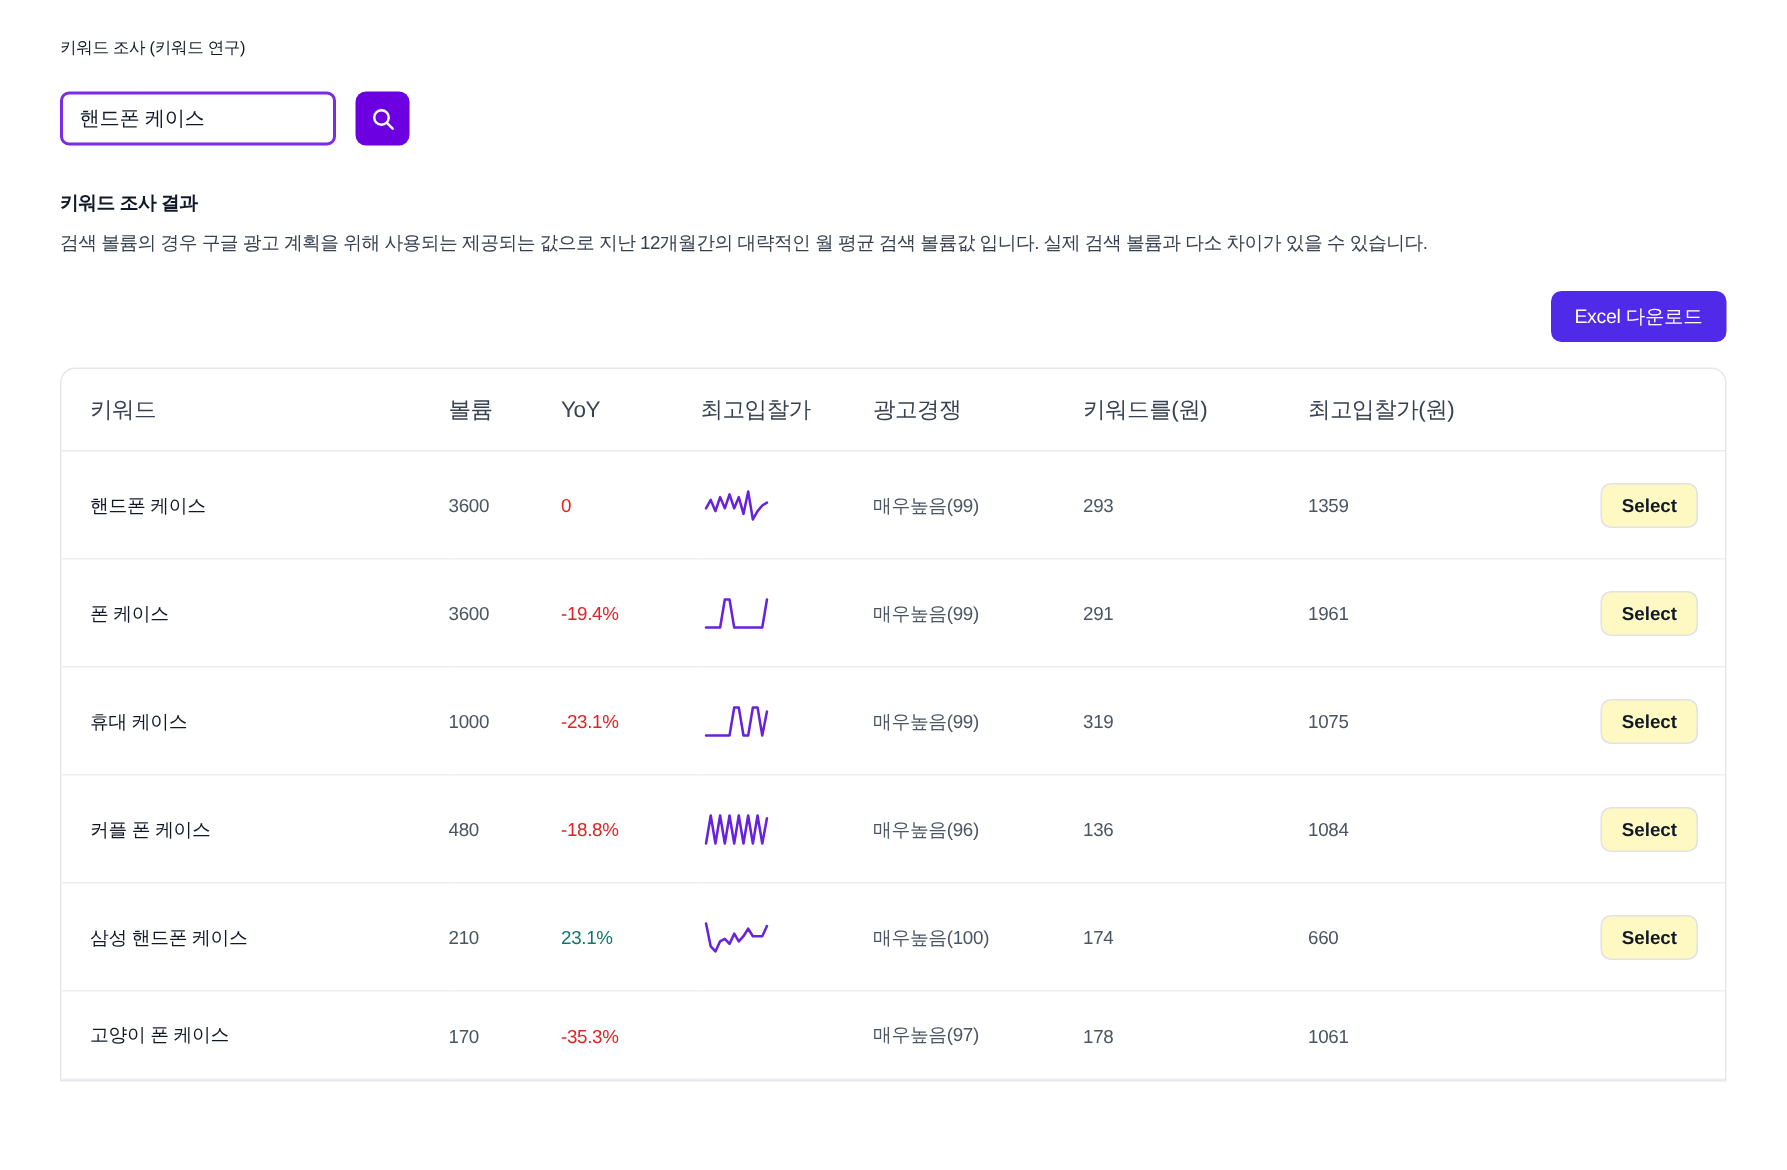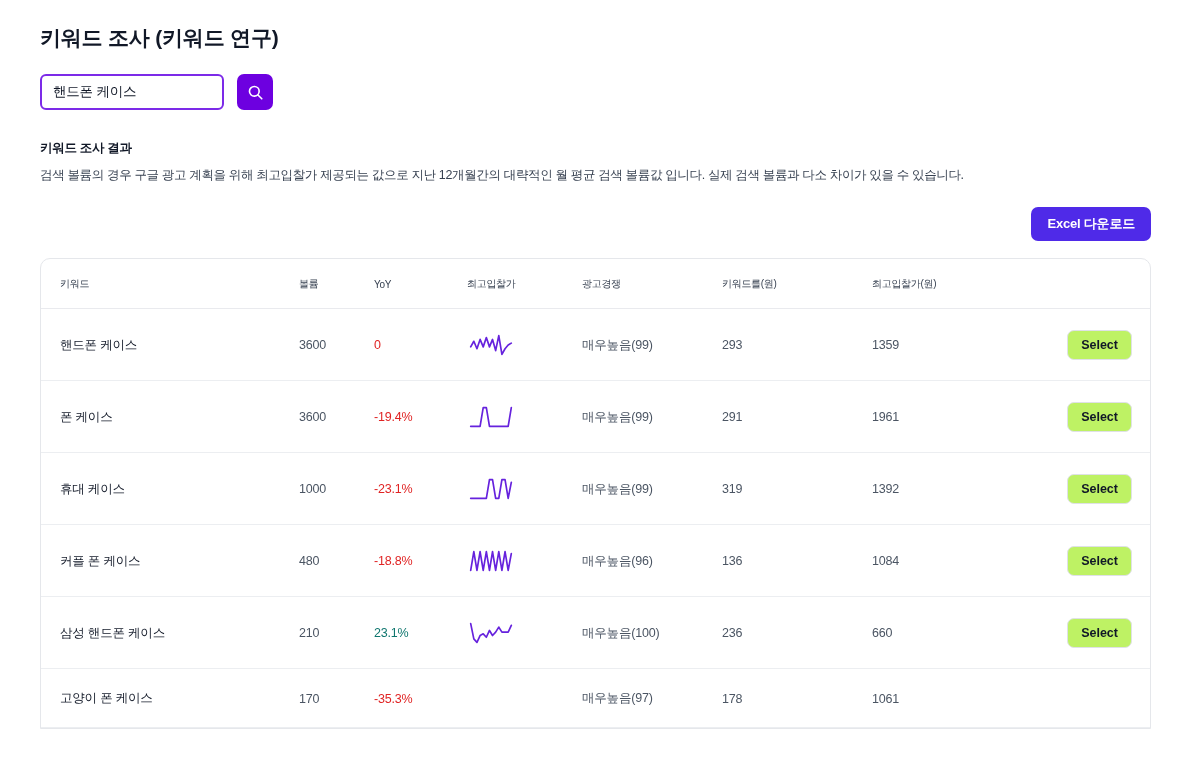--- a/index.html
+++ b/index.html
@@ -8,21 +8,21 @@
     width: 1191px; height: 780px;
     background: #ffffff;
     font-family: "Liberation Sans", "DejaVu Sans", sans-serif;
     color: #111827;
     overflow: hidden;
   }
   .page { position: relative; width: 1191px; height: 780px; padding: 0 40px; }
 
   
   .title {
-    font-size: 21px; font-weight: bold; color: #111827;
+    font-size: 11px; font-weight: normal; color: #111827;
     padding-top: 24px; letter-spacing: -0.2px;
   }
   .subtitle {
     font-size: 13px; color: #4b5563; margin-top: 13px; letter-spacing: -0.2px;
   }
 
   
   .search-row { display: flex; align-items: center; gap: 13px; margin-top: 22px; }
   .search-field {
     width: 184px; height: 36px;
@@ -44,50 +44,50 @@
   .search-btn svg { display: block; }
 
   
   .result-title { font-size: 12.5px; font-weight: bold; color: #111827; margin-top: 30px; letter-spacing: -0.3px;}
   .result-desc  { font-size: 12.5px; color: #374151; margin-top: 10px; letter-spacing: -0.35px; }
 
   
   .excel-row { display: flex; justify-content: flex-end; margin-top: 23px; }
   .excel-btn {
     background: #4f2ae8; color: #ffffff; border: none; border-radius: 7px;
-    font-family: inherit; font-size: 13px; font-weight: bold;
+    font-family: inherit; font-size: 13px; font-weight: normal;
     padding: 0 16px; height: 34px; cursor: pointer; letter-spacing: -0.2px;
   }
 
   
   .card {
     margin-top: 17px;
     border: 1px solid #e5e7eb; border-top-left-radius: 10px; border-top-right-radius: 10px;
     background: #fff; overflow: hidden;
   }
   table { width: 100%; border-collapse: collapse; table-layout: fixed; }
   thead th {
-    text-align: left; font-size: 10px; font-weight: normal; color: #374151;
+    text-align: left; font-size: 15px; font-weight: normal; color: #374151;
     padding: 18px 0 17px 0; border-bottom: 1px solid #e9eaee;
     letter-spacing: -0.3px;
   }
   thead th:first-child, tbody td:first-child { padding-left: 19px; }
   tbody td {
     font-size: 12.5px; color: #4b5563; padding: 21px 0 20px 0;
     border-bottom: 1px solid #eceef1; letter-spacing: -0.2px;
   }
   tbody tr:last-child td { border-bottom: 1px solid #eceef1; }
   td.kw { color: #111827; }
   td.yoy { font-weight: normal; }
   .pos { color: #0f766e; }
   .neg { color: #e02424; }
   .act { text-align: right; padding-right: 18px !important; }
 
   .select-btn {
-    background: #bef264; border: 1px solid #dfe1e6; border-radius: 7px;
+    background: #fef9c3; border: 1px solid #dfe1e6; border-radius: 7px;
     font-family: inherit; font-size: 12.5px; font-weight: bold; color: #111827;
     padding: 0 13px; height: 30px; cursor: pointer;
   }
   .spark { display: block; }
 
   
   col.c-kw   { width: 258px; }
   col.c-vol  { width: 75px;  }
   col.c-yoy  { width: 93px;  }
   col.c-trd  { width: 115px; }
@@ -111,21 +111,21 @@
       <span>
         <svg width="17" height="17" viewBox="0 0 20 20" fill="none">
           <circle cx="8.6" cy="8.6" r="5.7" stroke="#ffffff" stroke-width="1.9"></circle>
           <line x1="12.9" y1="12.9" x2="17.4" y2="17.4" stroke="#ffffff" stroke-width="1.9" stroke-linecap="round"></line>
         </svg>
       </span>
     </button>
   </div>
 
   <div class="result-title">키워드 조사 결과</div>
-  <div class="result-desc">검색 볼륨의 경우 구글 광고 계획을 위해 최고입찰가 제공되는 값으로 지난 12개월간의 대략적인 월 평균 검색 볼륨값 입니다. 실제 검색 볼륨과 다소 차이가 있을 수 있습니다.</div>
+  <div class="result-desc">검색 볼륨의 경우 구글 광고 계획을 위해 사용되는 제공되는 값으로 지난 12개월간의 대략적인 월 평균 검색 볼륨값 입니다. 실제 검색 볼륨과 다소 차이가 있을 수 있습니다.</div>
 
   <div class="excel-row">
     <button class="excel-btn">Excel 다운로드</button>
   </div>
 
   <div class="card">
     <table>
       <colgroup>
         <col class="c-kw">
           <col class="c-vol">
@@ -175,21 +175,21 @@
           </tr>
           <tr>
             <td class="kw">휴대 케이스</td>
             <td>1000</td>
             <td class="yoy neg">-23.1%</td>
             <td><span><svg class="spark" width="48" height="22" viewBox="-1 -2 50 26">
                   <path d="M0.0 22.0 L3.7 22.0 L7.4 22.0 L11.1 22.0 L14.8 22.0 L18.5 22.0 L22.2 0.0 L25.8 0.0 L29.5 22.0 L33.2 22.0 L36.9 0.0 L40.6 0.0 L44.3 22.0 L48.0 3.1" fill="none" stroke="#6622dd" stroke-width="2" stroke-linejoin="round" stroke-linecap="round"></path>
                 </svg></span></td>
             <td>매우높음(99)</td>
             <td>319</td>
-            <td>1392</td>
+            <td>1075</td>
             <td class="act"><button class="select-btn">Select</button></td>
           </tr>
           <tr>
             <td class="kw">커플 폰 케이스</td>
             <td>480</td>
             <td class="yoy neg">-18.8%</td>
             <td><span><svg class="spark" width="48" height="22" viewBox="-1 -2 50 26">
                   <path d="M0.0 22.0 L3.7 0.0 L7.4 22.0 L11.1 0.0 L14.8 22.0 L18.5 0.0 L22.2 22.0 L25.8 0.0 L29.5 22.0 L33.2 0.0 L36.9 22.0 L40.6 0.0 L44.3 22.0 L48.0 2.2" fill="none" stroke="#6622dd" stroke-width="2" stroke-linejoin="round" stroke-linecap="round"></path>
                 </svg></span></td>
             <td>매우높음(96)</td>
@@ -198,21 +198,21 @@
             <td class="act"><button class="select-btn">Select</button></td>
           </tr>
           <tr>
             <td class="kw">삼성 핸드폰 케이스</td>
             <td>210</td>
             <td class="yoy pos">23.1%</td>
             <td><span><svg class="spark" width="48" height="22" viewBox="-1 -2 50 26">
                   <path d="M0.0 0.0 L3.7 18.0 L7.4 22.0 L11.1 14.0 L14.8 12.0 L18.5 16.0 L22.2 8.0 L25.8 14.0 L29.5 10.0 L33.2 4.0 L36.9 10.0 L40.6 10.0 L44.3 10.0 L48.0 2.0" fill="none" stroke="#6622dd" stroke-width="2" stroke-linejoin="round" stroke-linecap="round"></path>
                 </svg></span></td>
             <td>매우높음(100)</td>
-            <td>236</td>
+            <td>174</td>
             <td>660</td>
             <td class="act"><button class="select-btn">Select</button></td>
           </tr>
           <tr>
             <td class="kw">고양이 폰 케이스</td>
             <td>170</td>
             <td class="yoy neg">-35.3%</td>
             <td></td>
             <td>매우높음(97)</td>
             <td>178</td>

